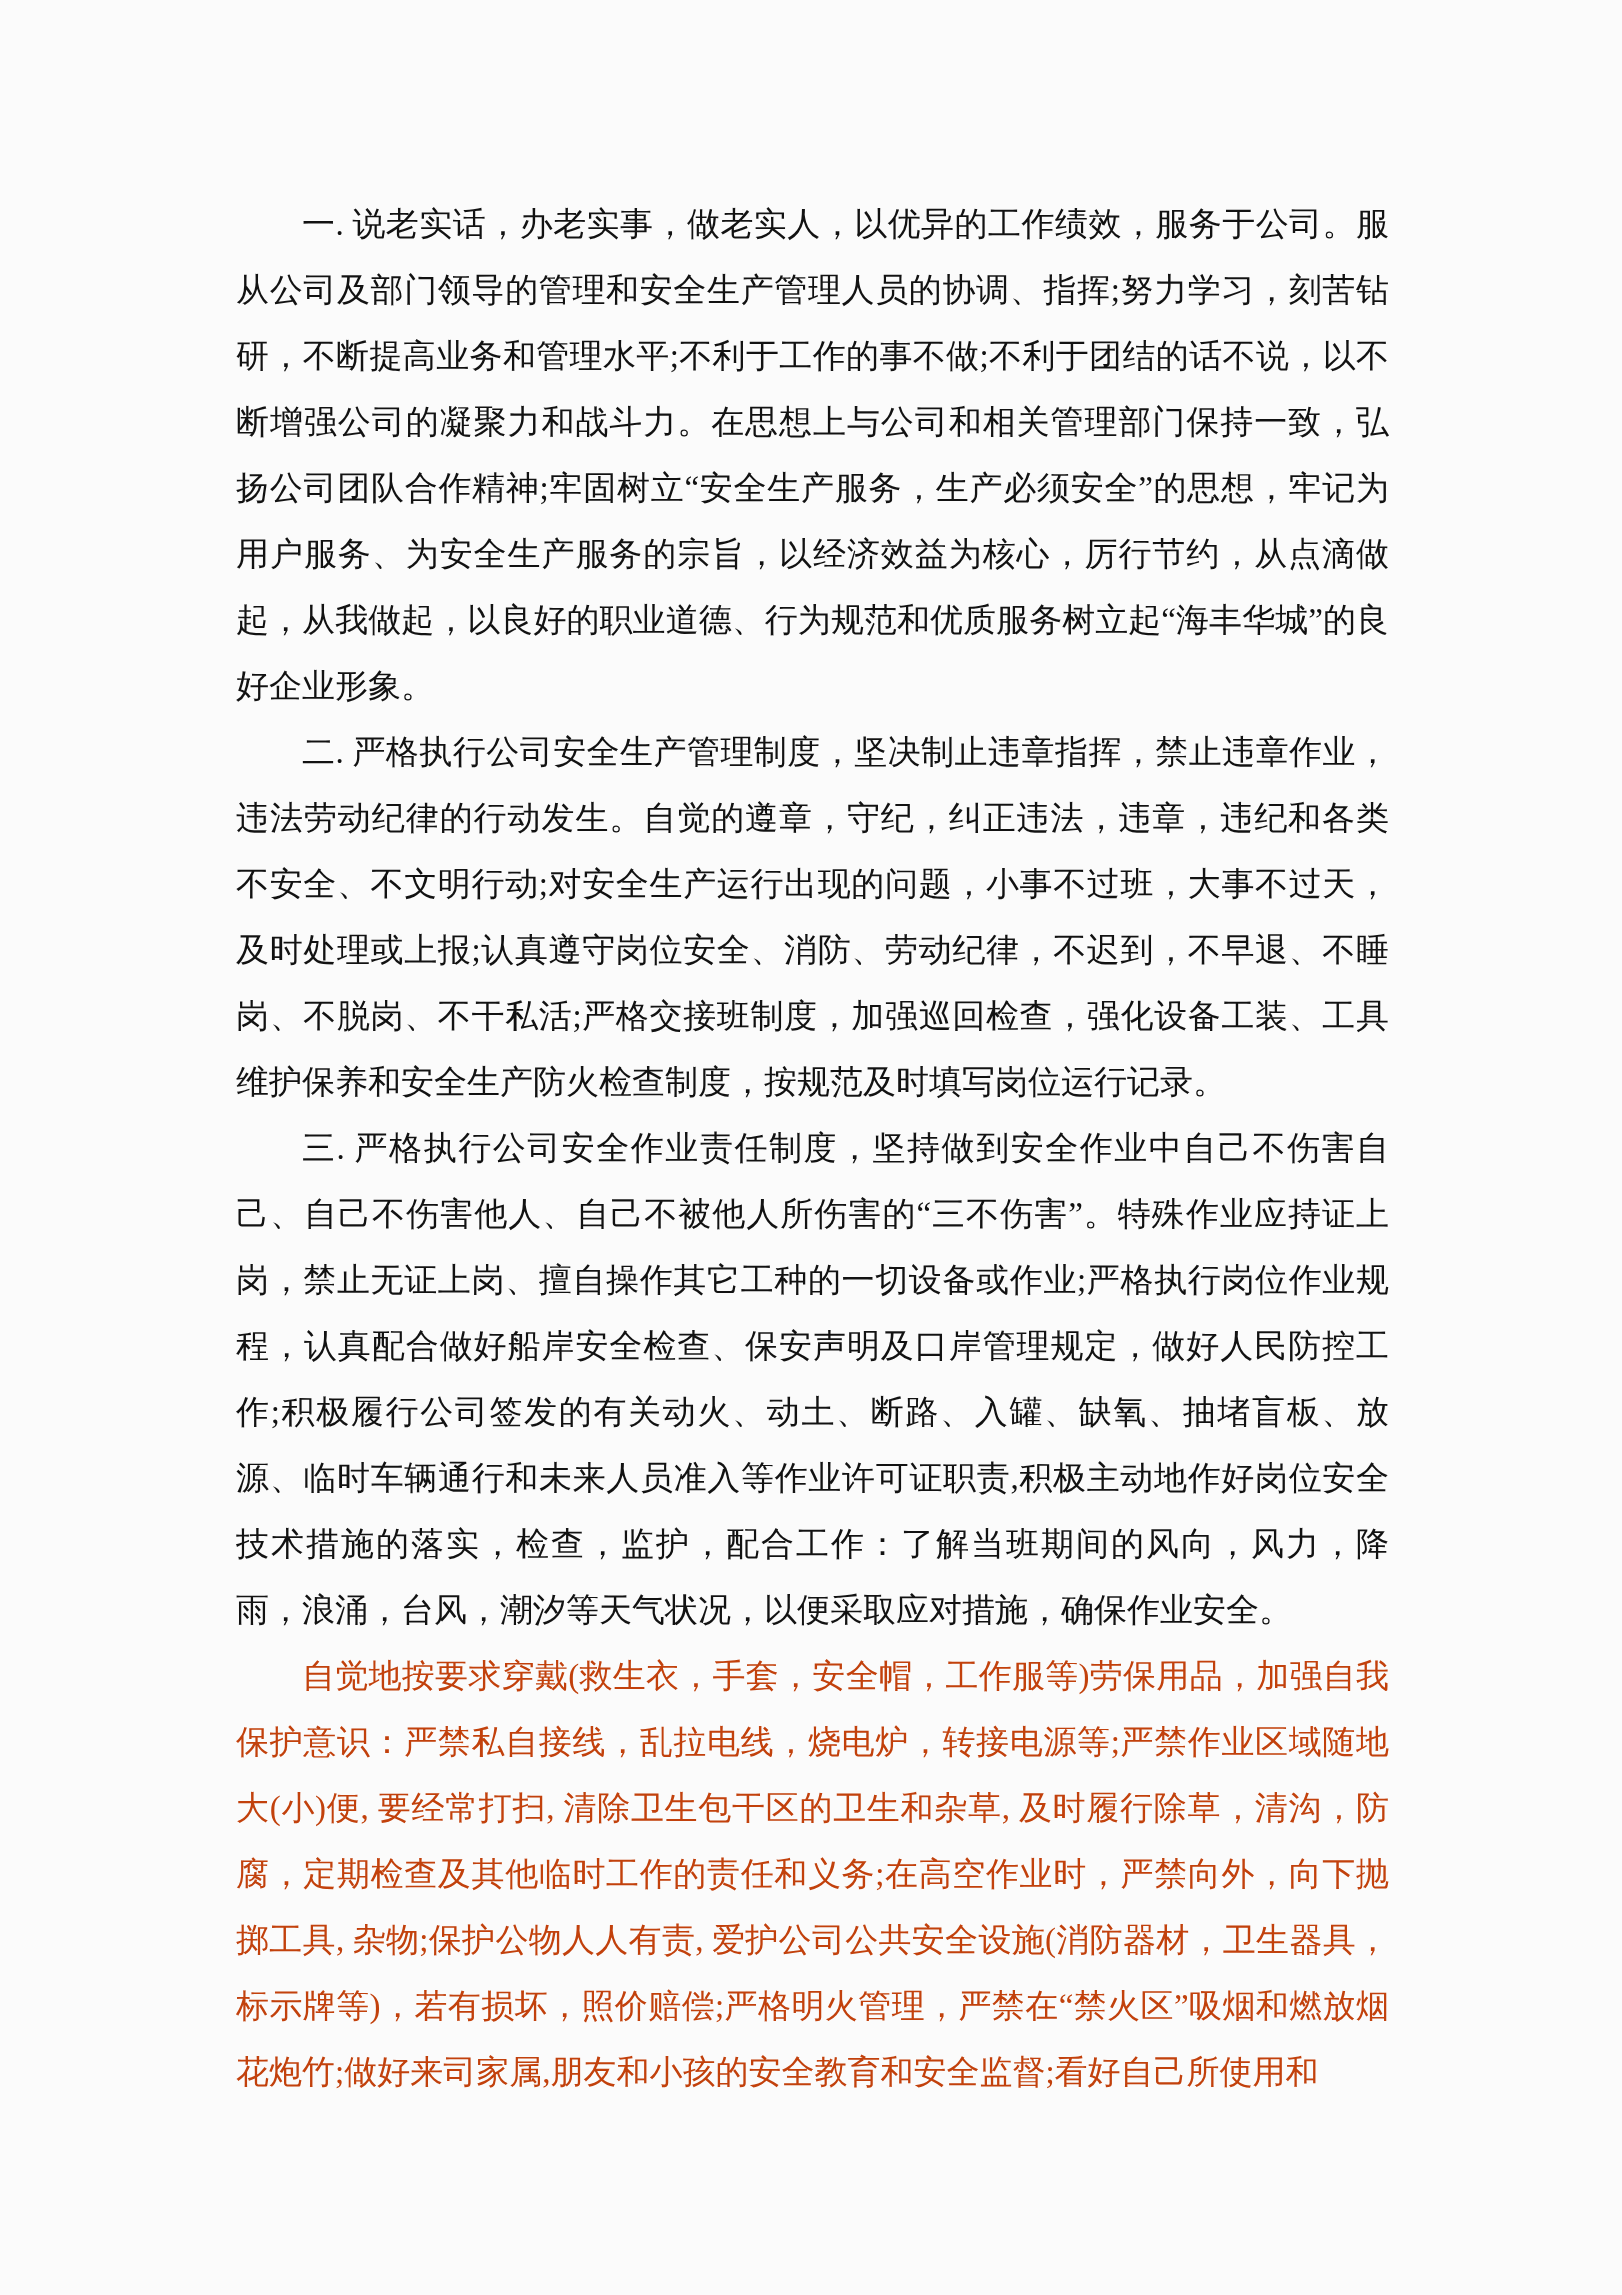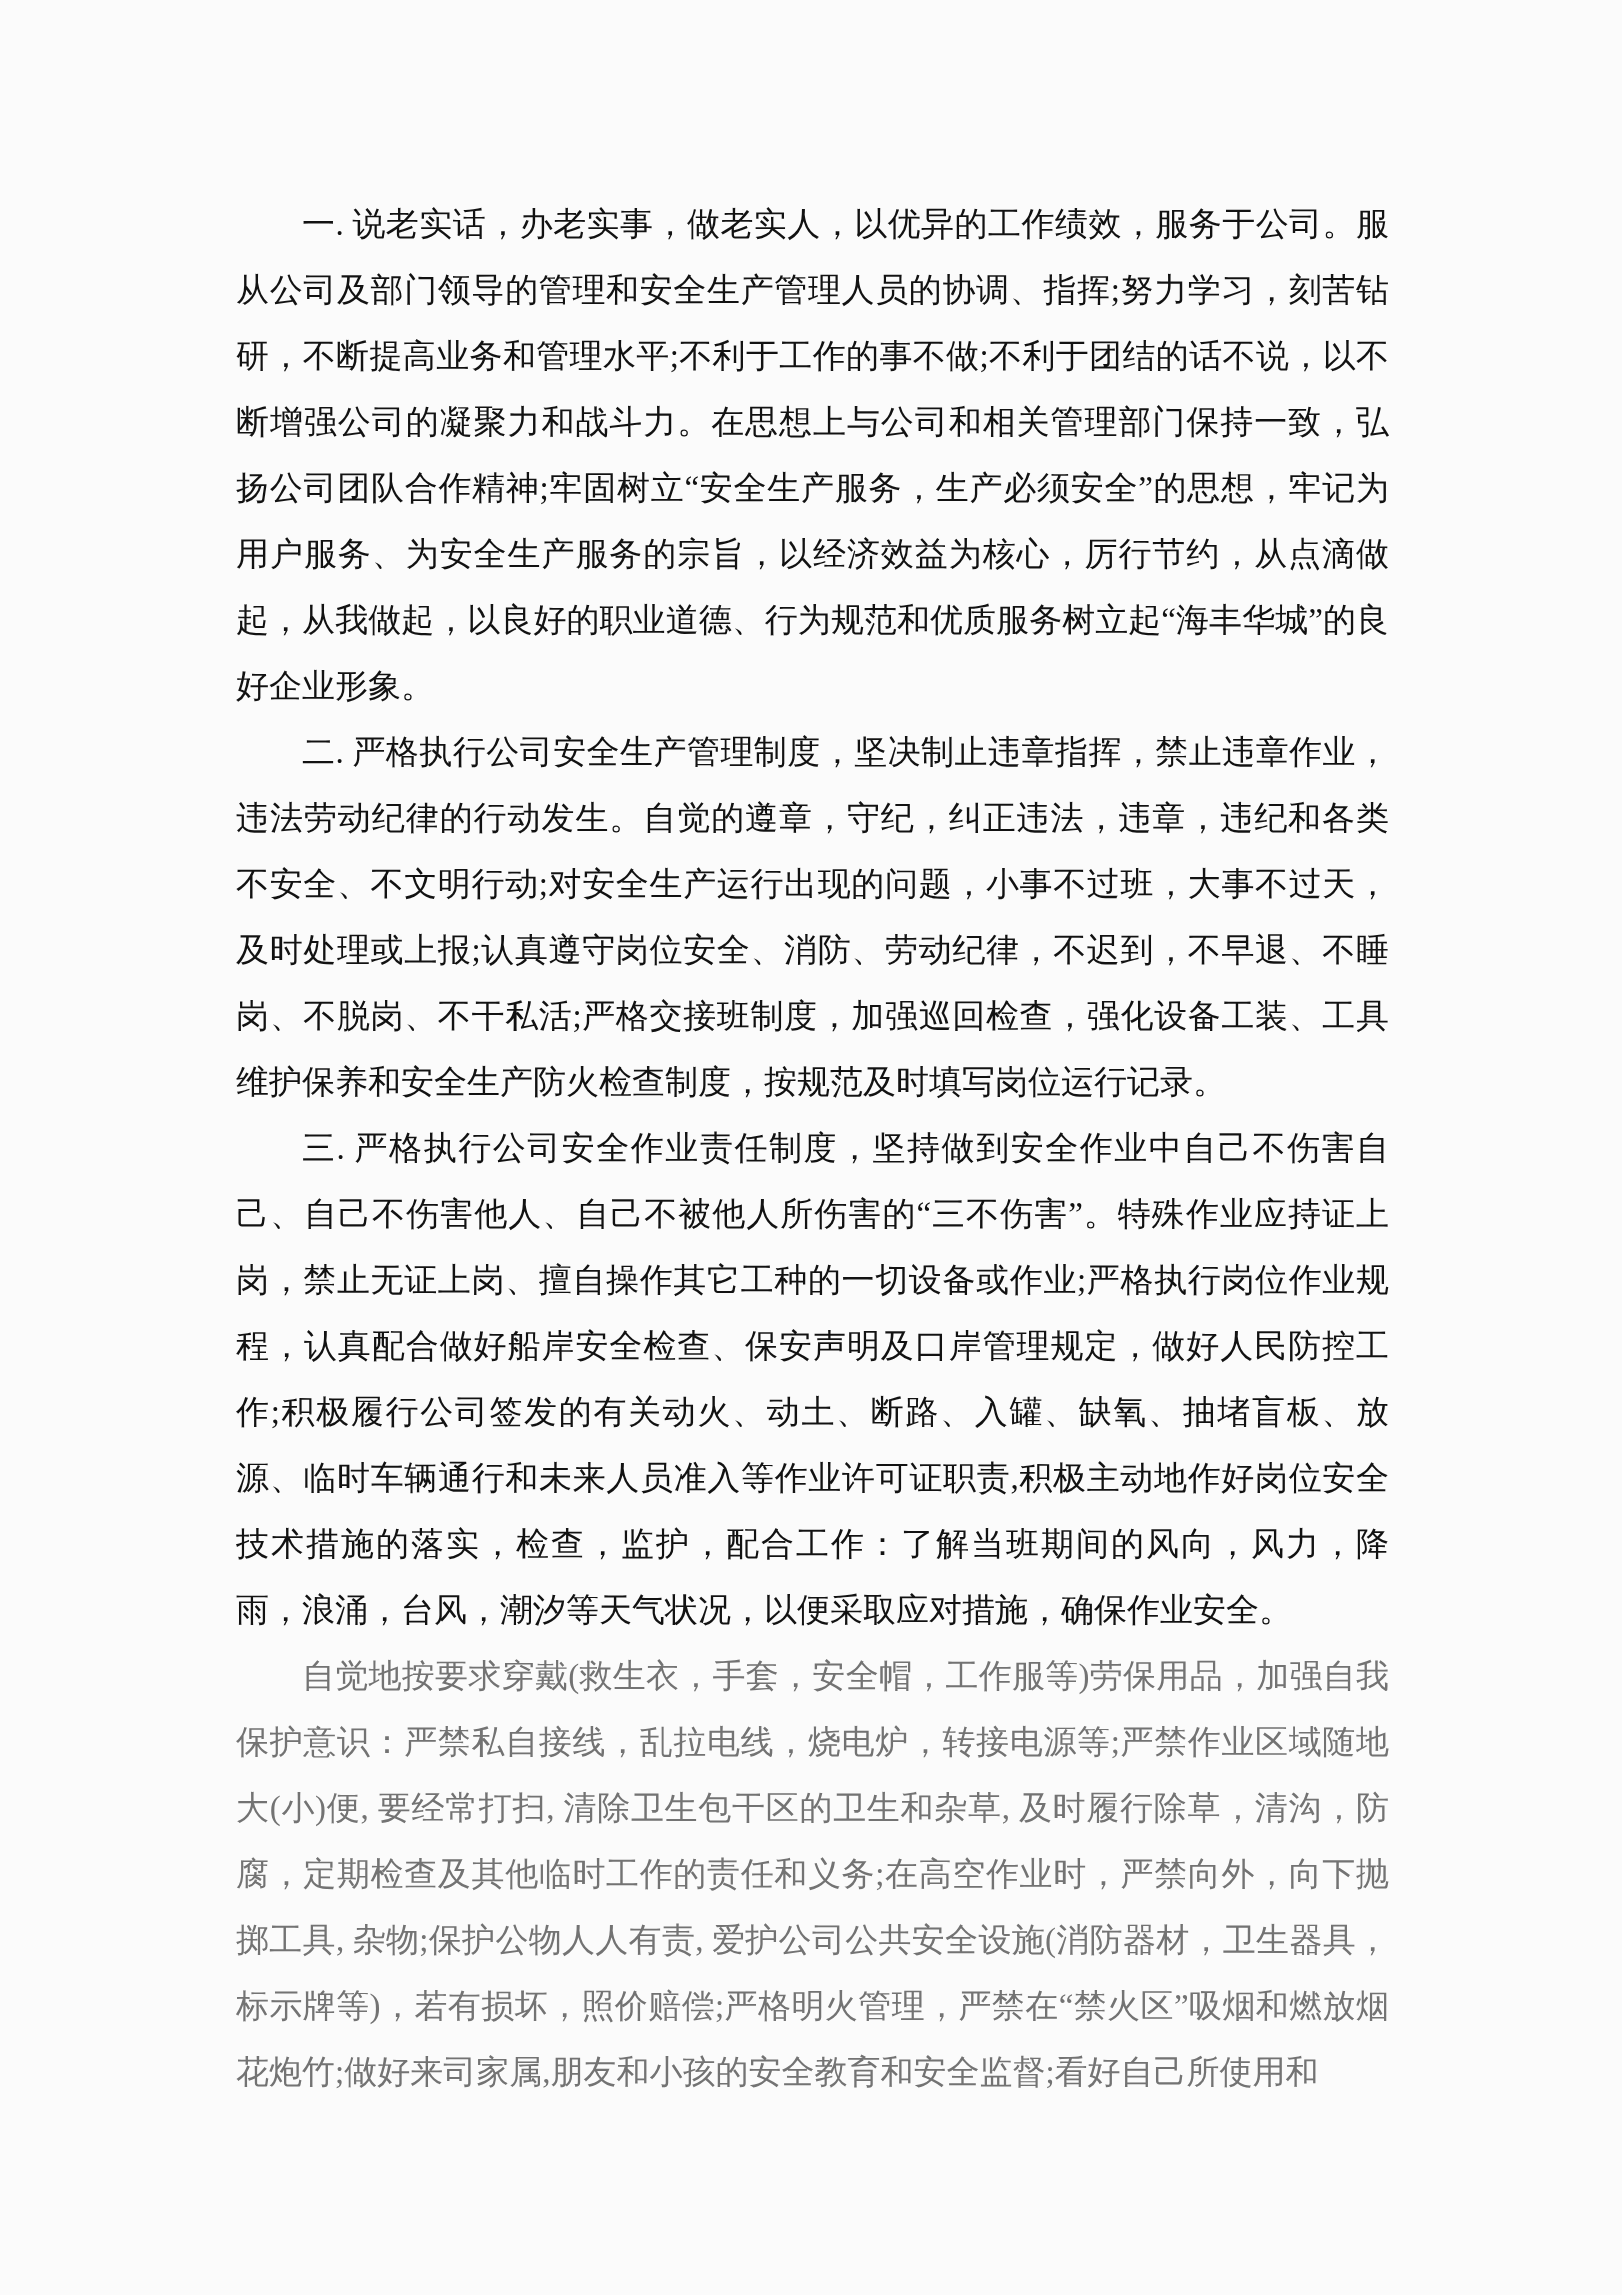--- a/index.html
+++ b/index.html
@@ -39,16 +39,16 @@
   }
 </style>
 </head>
 <body style="background: rgb(251, 251, 251);">
 
 <div class="page" style="background: rgb(251, 251, 251);">
   <div class="content">
     <p class="para" style="color: rgb(18, 18, 18);">一. 说老实话，办老实事，做老实人，以优异的工作绩效，服务于公司。服从公司及部门领导的管理和安全生产管理人员的协调、指挥;努力学习，刻苦钻研，不断提高业务和管理水平;不利于工作的事不做;不利于团结的话不说，以不断增强公司的凝聚力和战斗力。在思想上与公司和相关管理部门保持一致，弘扬公司团队合作精神;牢固树立“安全生产服务，生产必须安全”的思想，牢记为用户服务、为安全生产服务的宗旨，以经济效益为核心，厉行节约，从点滴做起，从我做起，以良好的职业道德、行为规范和优质服务树立起“海丰华城”的良好企业形象。</p>
     <p class="para" style="color: rgb(18, 18, 18);">二. 严格执行公司安全生产管理制度，坚决制止违章指挥，禁止违章作业，违法劳动纪律的行动发生。自觉的遵章，守纪，纠正违法，违章，违纪和各类不安全、不文明行动;对安全生产运行出现的问题，小事不过班，大事不过天，及时处理或上报;认真遵守岗位安全、消防、劳动纪律，不迟到，不早退、不睡岗、不脱岗、不干私活;严格交接班制度，加强巡回检查，强化设备工装、工具维护保养和安全生产防火检查制度，按规范及时填写岗位运行记录。</p>
     <p class="para" style="color: rgb(18, 18, 18);">三. 严格执行公司安全作业责任制度，坚持做到安全作业中自己不伤害自己、自己不伤害他人、自己不被他人所伤害的“三不伤害”。特殊作业应持证上岗，禁止无证上岗、擅自操作其它工种的一切设备或作业;严格执行岗位作业规程，认真配合做好船岸安全检查、保安声明及口岸管理规定，做好人民防控工作;积极履行公司签发的有关动火、动土、断路、入罐、缺氧、抽堵盲板、放源、临时车辆通行和未来人员准入等作业许可证职责,积极主动地作好岗位安全技术措施的落实，检查，监护，配合工作：了解当班期间的风向，风力，降雨，浪涌，台风，潮汐等天气状况，以便采取应对措施，确保作业安全。</p>
-    <p class="para" style="color: #737373;">自觉地按要求穿戴(救生衣，手套，安全帽，工作服等)劳保用品，加强自我保护意识：严禁私自接线，乱拉电线，烧电炉，转接电源等;严禁作业区域随地大(小)便, 要经常打扫, 清除卫生包干区的卫生和杂草, 及时履行除草，清沟，防腐，定期检查及其他临时工作的责任和义务;在高空作业时，严禁向外，向下抛掷工具, 杂物;保护公物人人有责, 爱护公司公共安全设施(消防器材，卫生器具，标示牌等)，若有损坏，照价赔偿;严格明火管理，严禁在“禁火区”吸烟和燃放烟花炮竹;做好来司家属,朋友和小孩的安全教育和安全监督;看好自己所使用和</p>
+    <p class="para" style="color: #c2410c;">自觉地按要求穿戴(救生衣，手套，安全帽，工作服等)劳保用品，加强自我保护意识：严禁私自接线，乱拉电线，烧电炉，转接电源等;严禁作业区域随地大(小)便, 要经常打扫, 清除卫生包干区的卫生和杂草, 及时履行除草，清沟，防腐，定期检查及其他临时工作的责任和义务;在高空作业时，严禁向外，向下抛掷工具, 杂物;保护公物人人有责, 爱护公司公共安全设施(消防器材，卫生器具，标示牌等)，若有损坏，照价赔偿;严格明火管理，严禁在“禁火区”吸烟和燃放烟花炮竹;做好来司家属,朋友和小孩的安全教育和安全监督;看好自己所使用和</p>
   </div>
 </div>
 
 
 </body></html>

